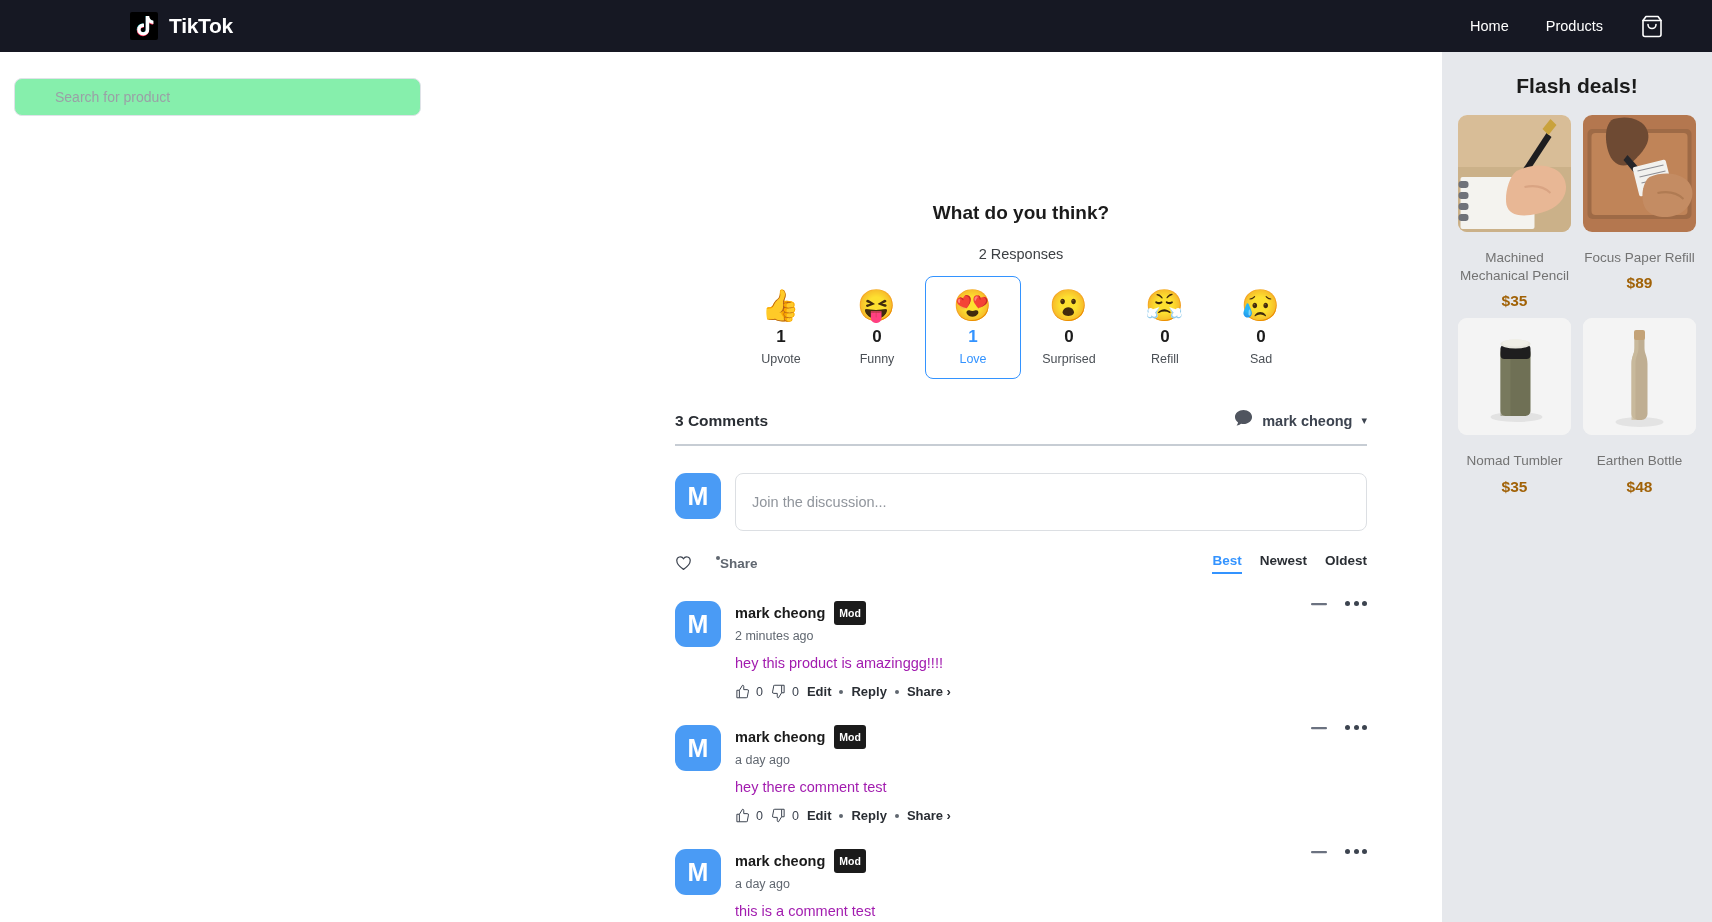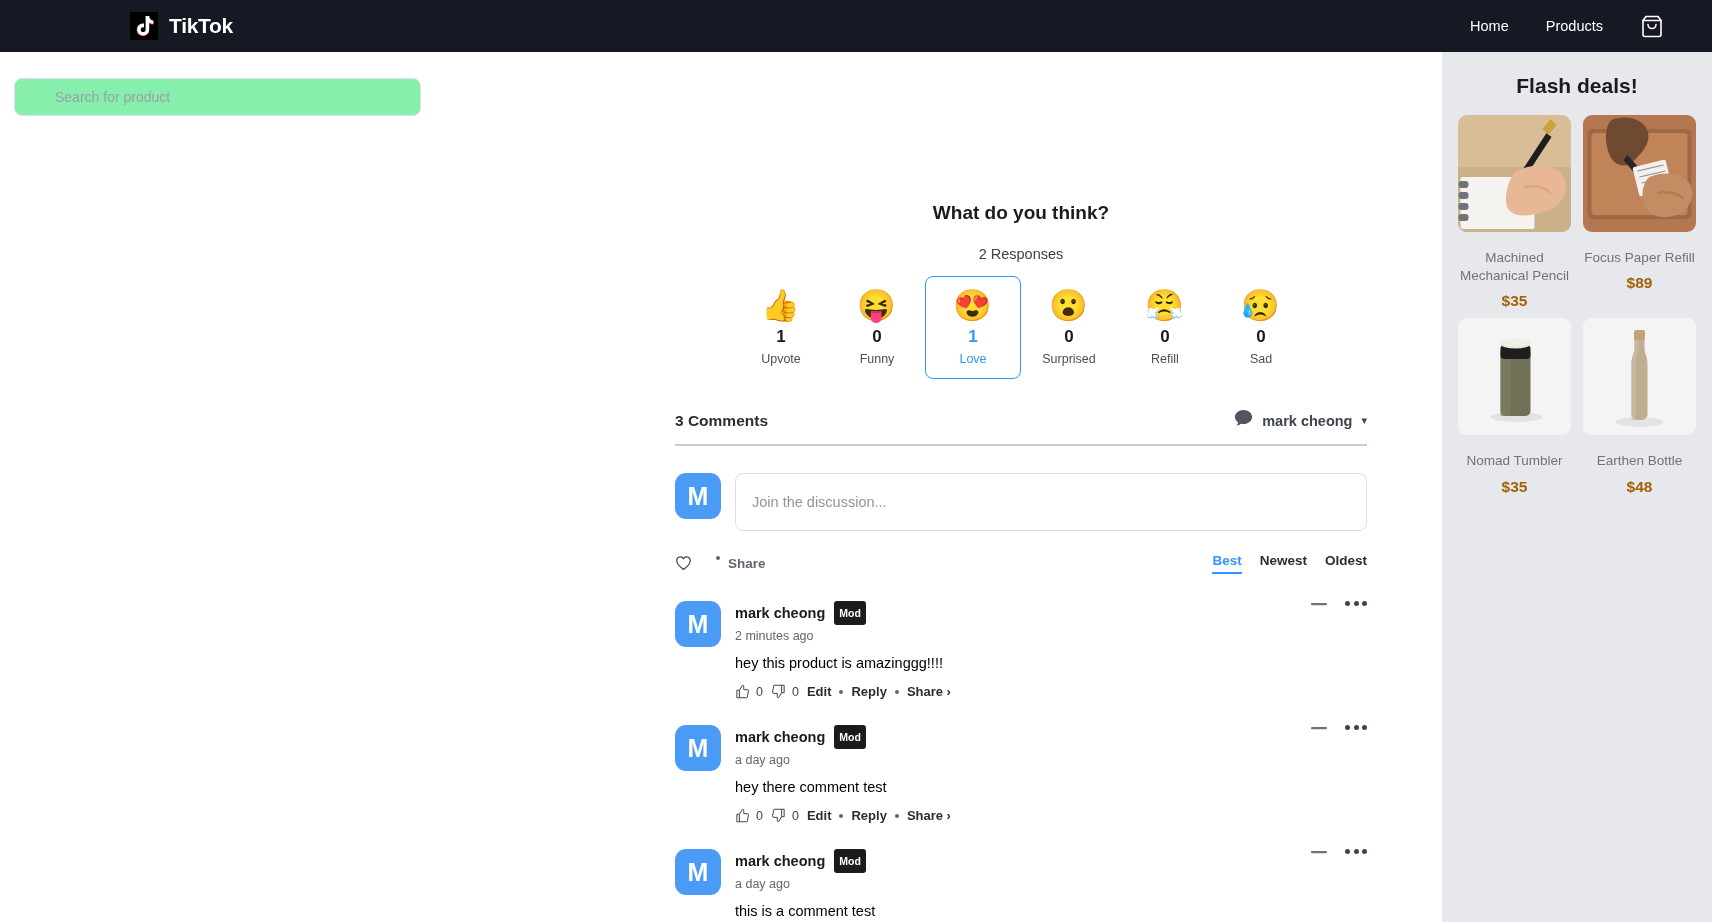--- a/index.html
+++ b/index.html
@@ -135,21 +135,21 @@
   }
   .composer-input::placeholder { color: #90959c; }
 
   .tools-row {
     display: flex; align-items: center;
     margin-top: 20px;
     height: 24px;
   }
   .heart-btn { cursor: pointer; display: flex; align-items: center; }
   .share-btn {
-    display: flex; align-items: flex-start; gap: 8px;
+    display: flex; align-items: flex-start; 
     margin-left: 24px;
     font-size: 13.5px; font-weight: bold; color: #606770;
     cursor: pointer;
   }
   .dot { width: 4px; height: 4px; border-radius: 50%; background: #606770; display:inline-block; }
   .sorts { margin-left: auto; display: flex; gap: 18px; }
   .sort {
     font-size: 13.5px; font-weight: bold; color: #2a2e34;
     cursor: pointer; padding-bottom: 4px;
   }
@@ -158,21 +158,21 @@
   .comment { display: flex; gap: 14px; margin-top: 26px; position: relative; }
   .comment-body { flex: 1; min-width: 0; }
   .comment-head { display: flex; align-items: center; gap: 9px; }
   .comment-author { font-size: 14.5px; font-weight: bold; color: #1b1b1b; }
   .mod-badge {
     background: #1b1b1b; color: #fff;
     font-size: 10.5px; font-weight: bold;
     padding: 6px 5px; border-radius: 3px;
   }
   .comment-time { font-size: 12.5px; color: #606770; margin-top: 4px; }
-  .comment-text { font-size: 14.5px; color: #000000; margin-top: 12px; }
+  .comment-text { font-size: 14.5px; color: #a21caf; margin-top: 12px; }
   .comment-actions {
     display: flex; align-items: center; gap: 8px;
     margin-top: 13px;
     font-size: 13px; color: #3d4450;
   }
   .vote { display: flex; align-items: center; gap: 6px; cursor: pointer; }
   .vote .n { font-size: 12.5px; color: #3d4450; }
   .act { font-size: 13px; font-weight: bold; color: #2a2e34; cursor: pointer; }
   .sep { width: 4px; height: 4px; border-radius: 50%; background: #606770; display:inline-block; }
   .comment-right {

